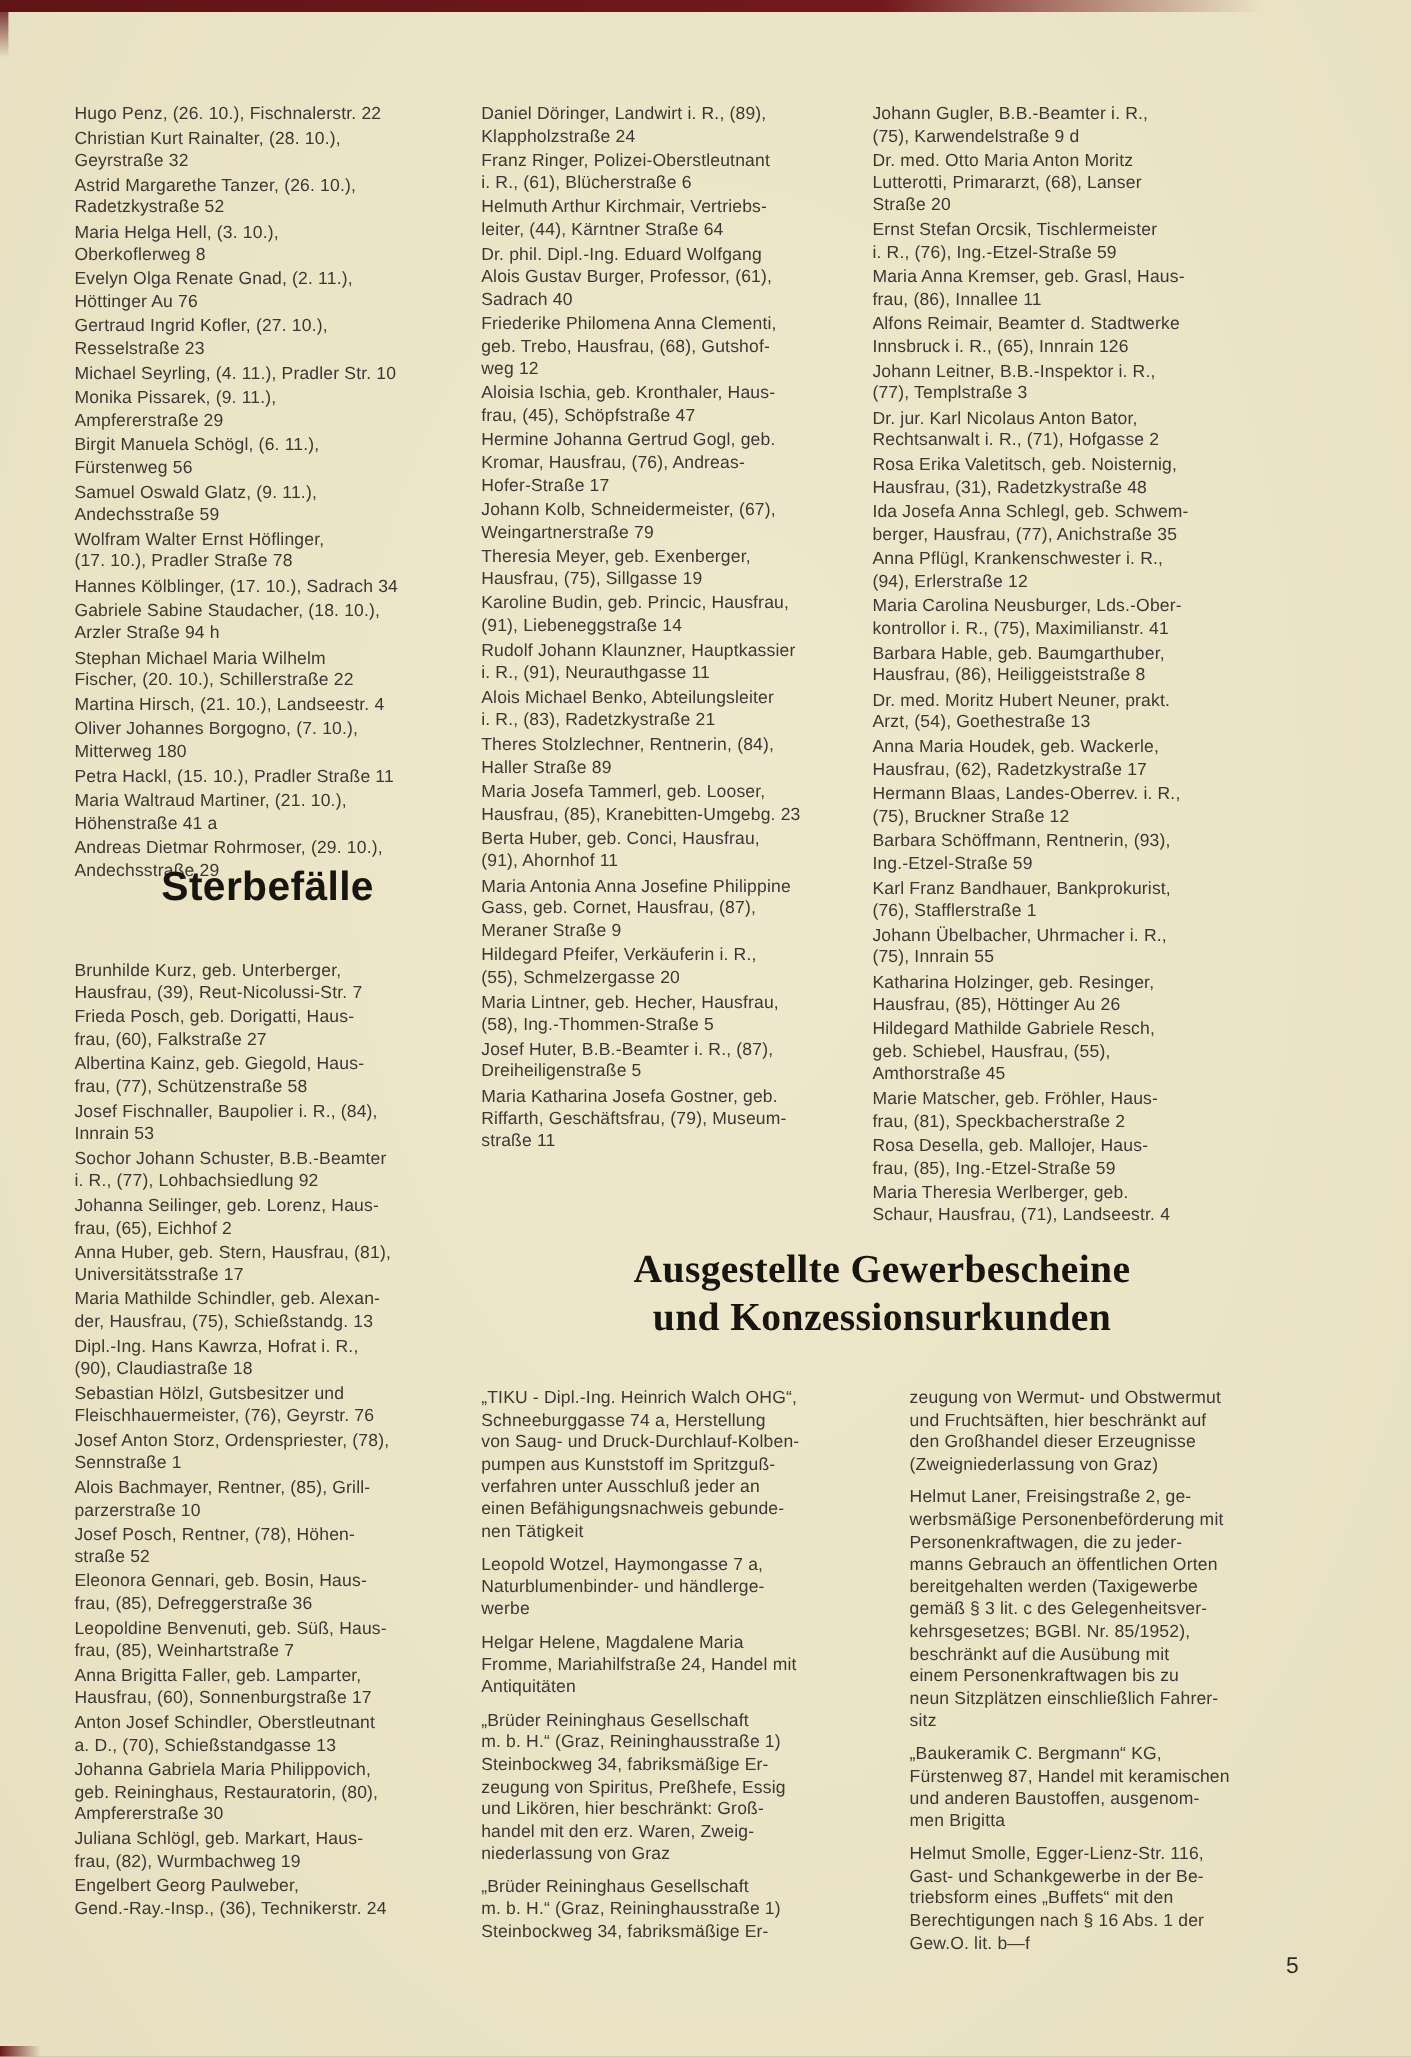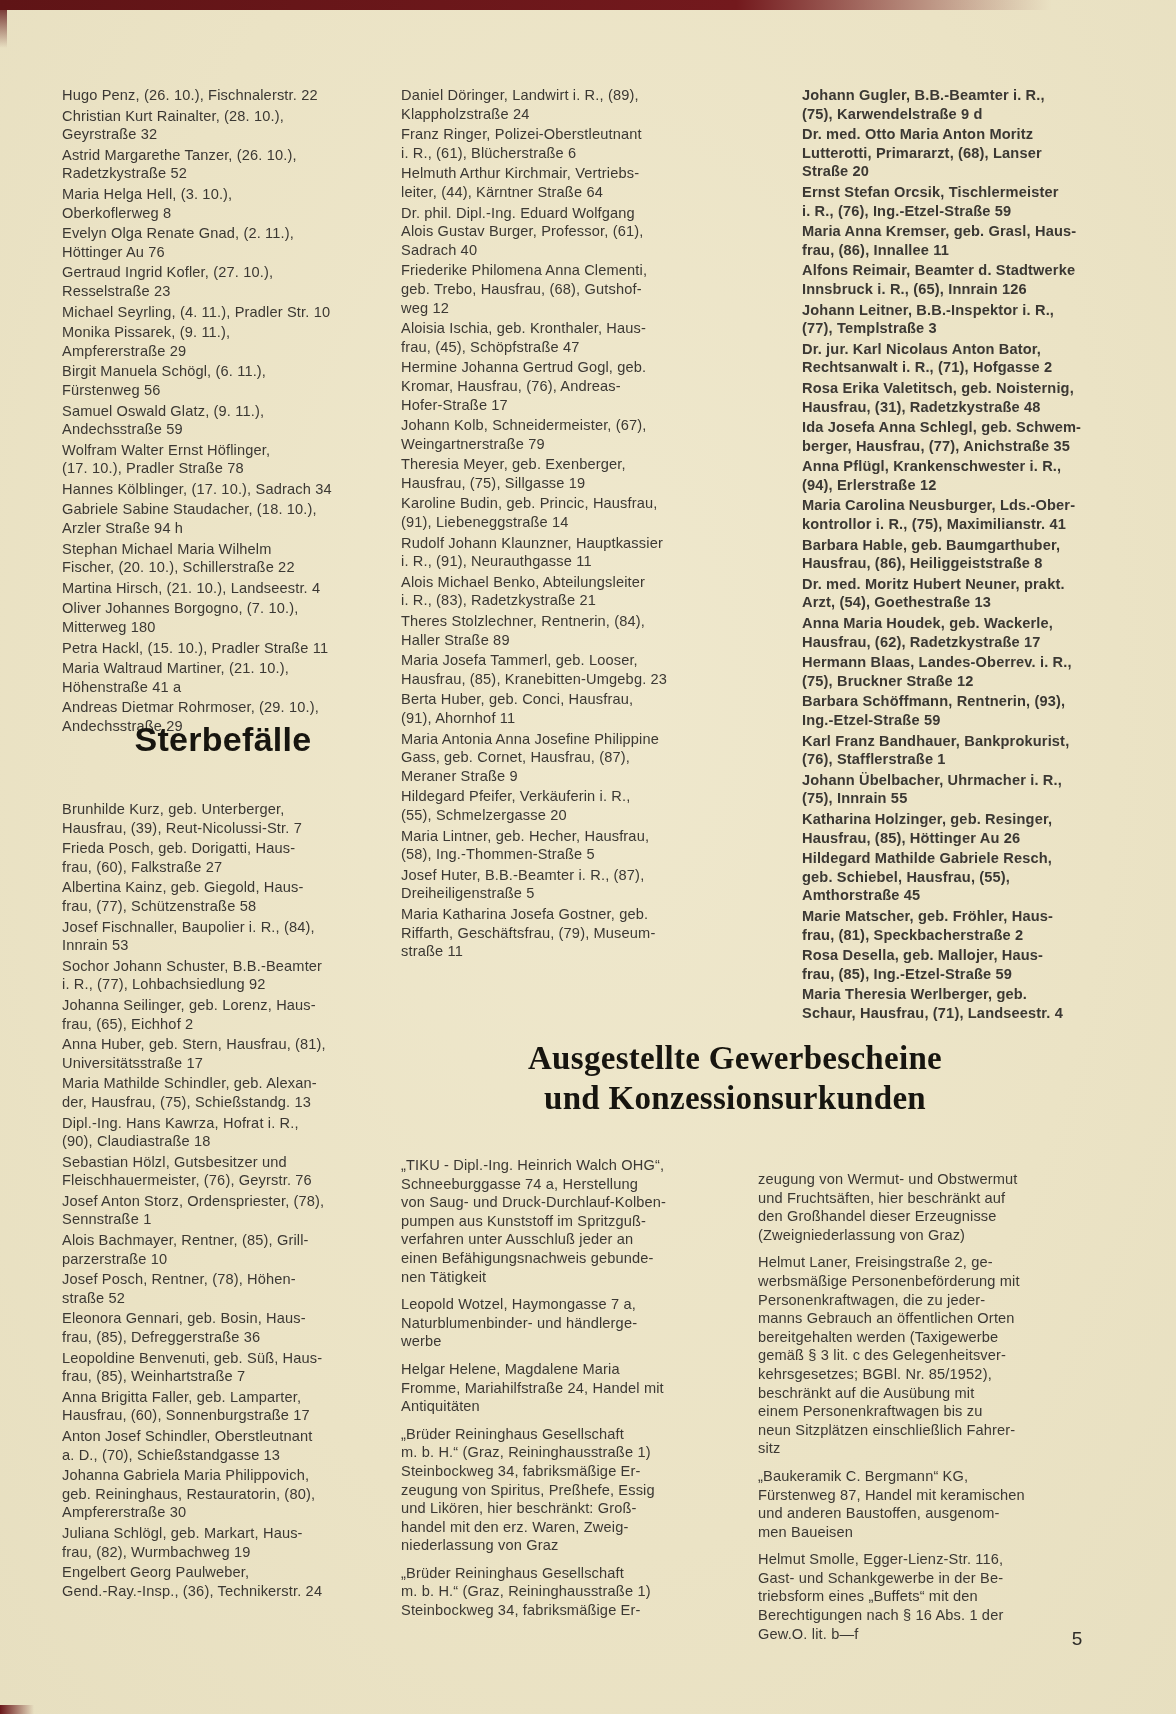--- a/index.html
+++ b/index.html
@@ -36,23 +36,23 @@
   }
   #gewerbe-title{
     position:absolute;left:378px;top:1038px;width:714px;
     font-size:33px;line-height:40px;
     white-space:pre-line;
     font-family:Liberation Serif, serif;
   }
   #col-births{left:62px;top:86px;width:330px;}
   #deaths-1{left:62px;top:800px;width:330px;}
   #deaths-2{left:401px;top:86px;width:338px;}
-  #deaths-3{left:802px;top:86px;width:330px;font-weight:bold;}
+  #deaths-3{left:727px;top:86px;width:330px;}
   #lic-left{left:401px;top:1156px;width:338px;}
-  #lic-right{left:758px;top:1156px;width:330px;margin-top:14px;}
+  #lic-right{left:758px;top:1156px;width:330px;}
   #page-number{
     position:absolute;left:1062px;top:1628px;width:30px;
     font-size:19px;color:#2e2c28;text-align:center;
   }
   
   .scan-edge{position:absolute;background:#73191d;}
   #edge-top{
     left:0;top:0;width:1052px;height:10px;
     background:linear-gradient(to right,#5f1416 0%,#73191d 70%,rgba(115,25,29,0) 100%);
   }
@@ -302,21 +302,21 @@
 bereitgehalten werden (Taxigewerbe
 gemäß § 3 lit. c des Gelegenheitsver-
 kehrsgesetzes; BGBl. Nr. 85/1952),
 beschränkt auf die Ausübung mit
 einem Personenkraftwagen bis zu
 neun Sitzplätzen einschließlich Fahrer-
 sitz</p>
       <p class="entry">„Baukeramik C. Bergmann“ KG,
 Fürstenweg 87, Handel mit keramischen
 und anderen Baustoffen, ausgenom-
-men Baueisen</p>
+men Brigitta</p>
       <p class="entry">Helmut Smolle, Egger-Lienz-Str. 116,
 Gast- und Schankgewerbe in der Be-
 triebsform eines „Buffets“ mit den
 Berechtigungen nach § 16 Abs. 1 der
 Gew.O. lit. b—f</p>
     </div>
 
   <div id="page-number">5</div>
 
 </div>

